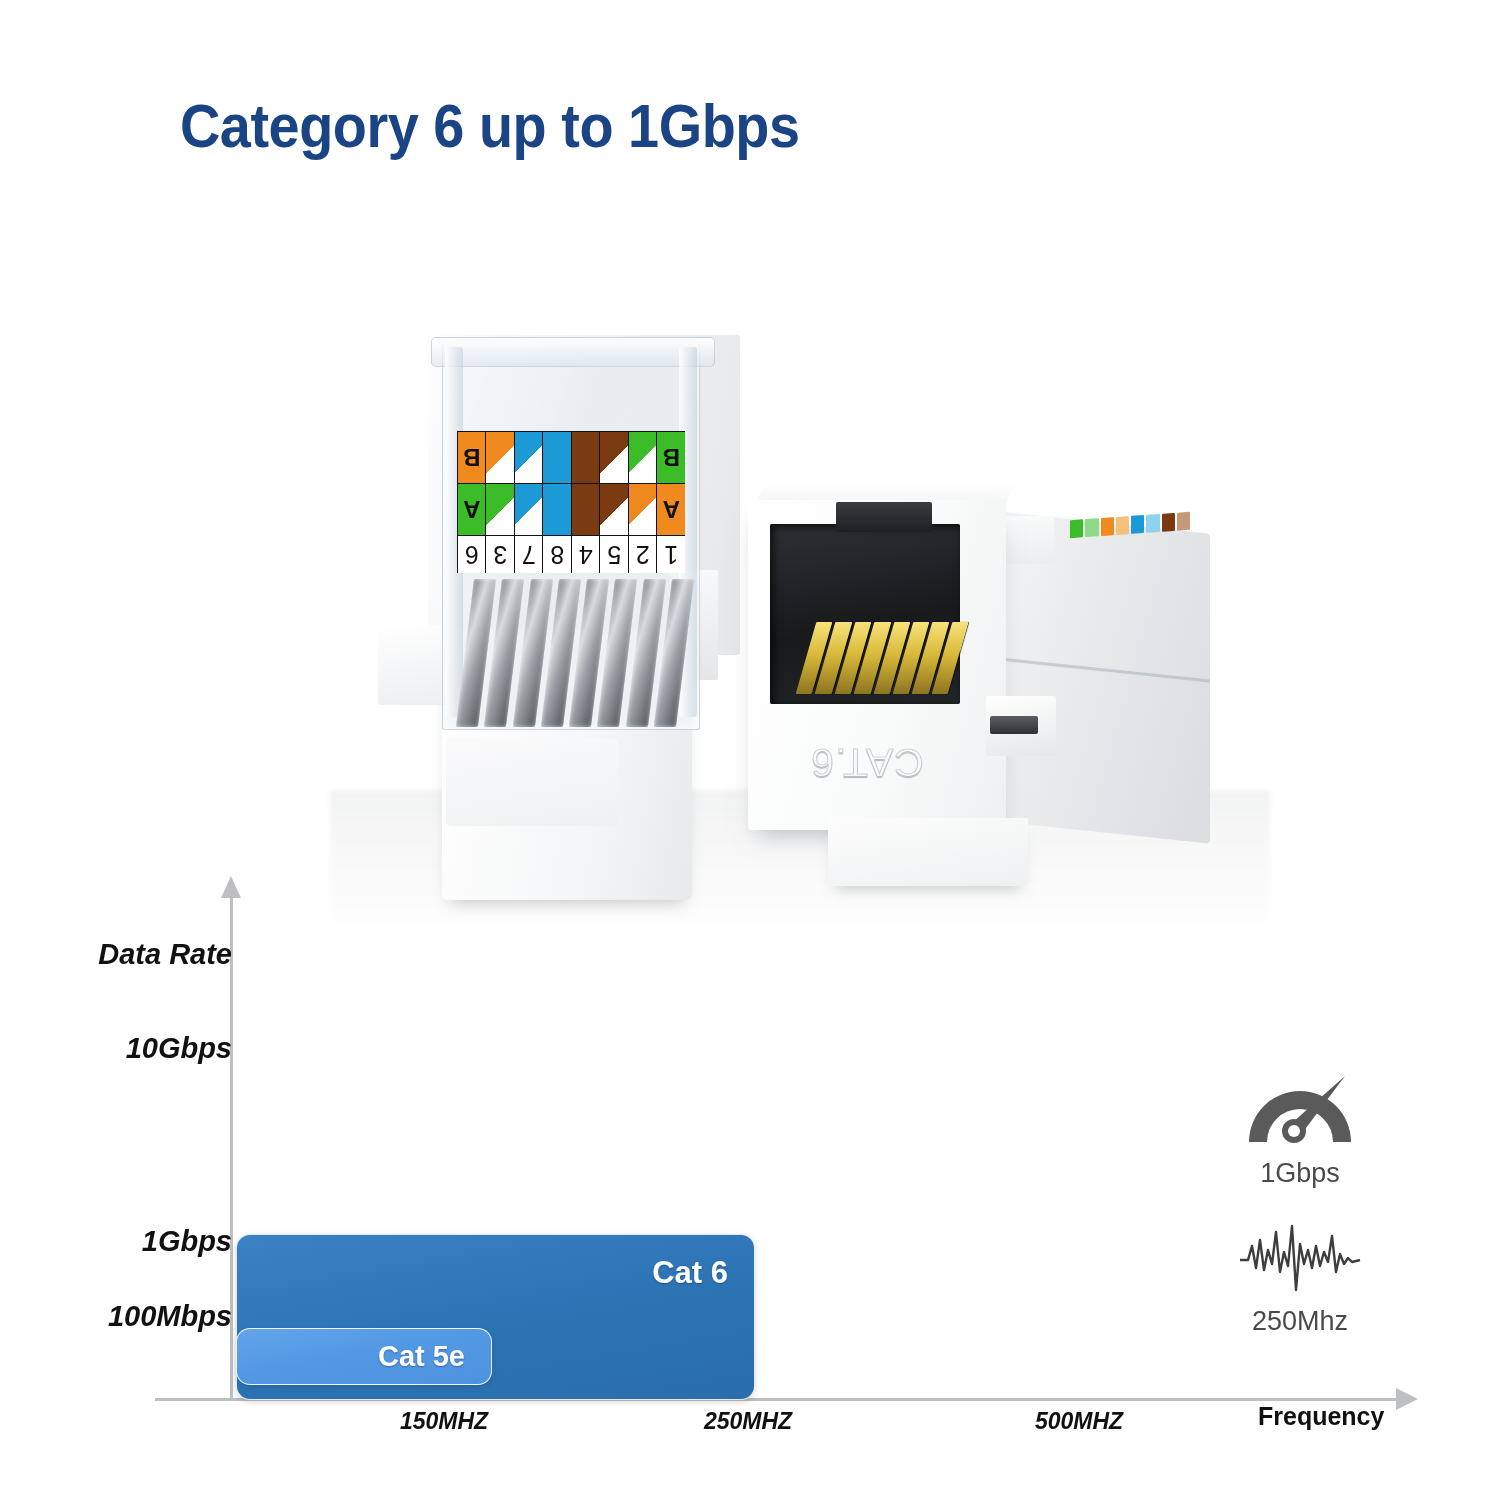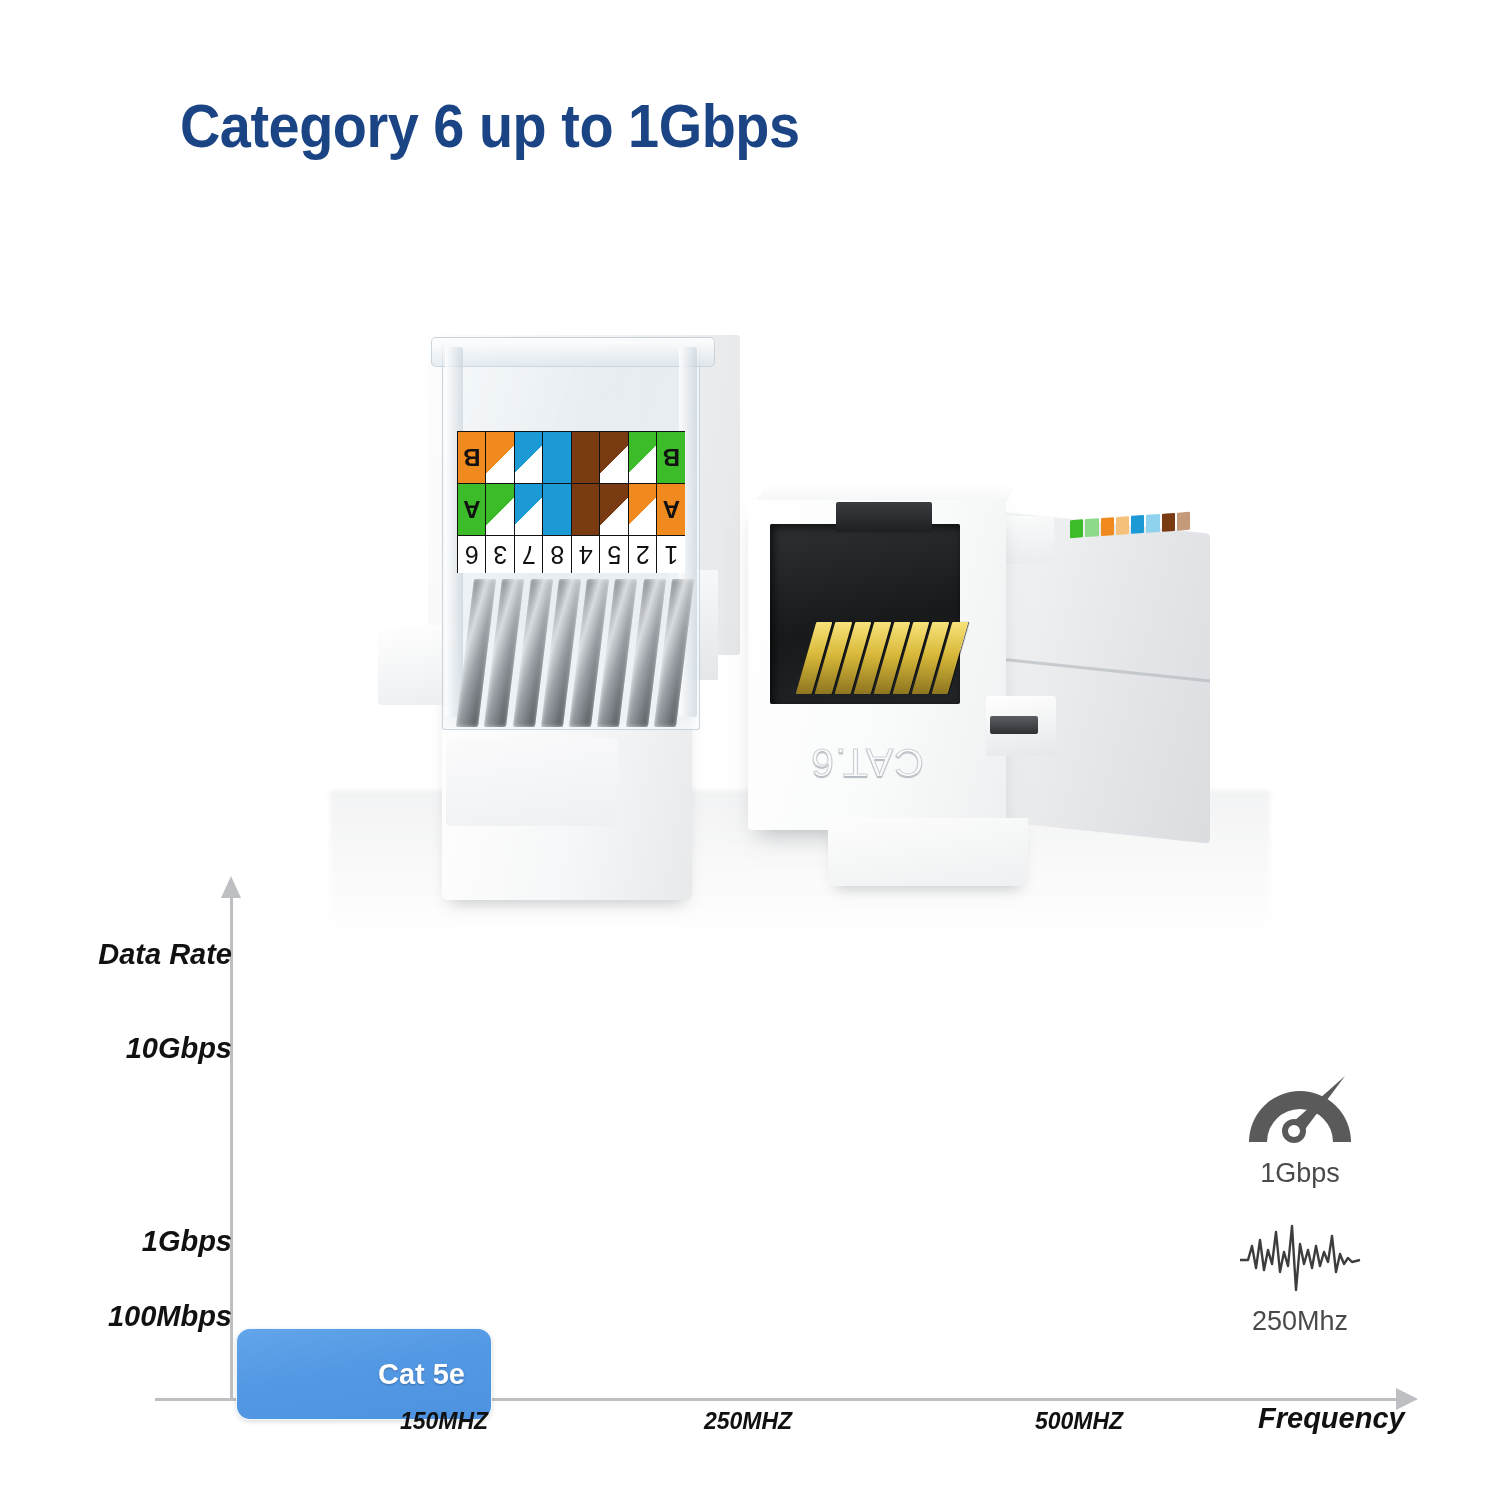--- a/index.html
+++ b/index.html
@@ -222,21 +222,21 @@
 
   .xlabel {
     position:absolute; top:528px;
     font-family:"Liberation Sans", sans-serif;
     font-weight:bold; font-style:italic; font-size:23px; color:#111;
     transform:translateX(-50%); white-space:nowrap;
   }
   .axisTitleX {
     position:absolute; left:1258px; top:522px;
     font-family:"Liberation Sans", sans-serif;
-    font-weight:bold; font-style:italic; font-size:29px; color:#111;
+    font-weight:bold; font-size:25px; color:#111;
     white-space:nowrap;
   }
 
   .bar {
     position:absolute; left:236px;
     border-radius:14px;
     display:flex; align-items:center; justify-content:flex-end;
     padding-right:26px;
     font-family:"Liberation Sans", sans-serif;
     font-weight:bold; color:#ffffff;
@@ -249,21 +249,21 @@
     box-shadow:0 2px 6px rgba(0,0,0,.18);
   }
   #bar-cat6 {
     top:354px; width:519px; height:166px; font-size:31px;
     background:linear-gradient(170deg,#3a82c3 0%,#2d75b6 45%,#2a6dab 100%);
     border:1px solid rgba(255,255,255,.85);
     align-items:flex-start; padding-top:20px;
     box-shadow:0 2px 6px rgba(0,0,0,.15);
   }
   #bar-cat5e {
-    top:448px; width:256px; height:92px; font-size:29px;
+    top:448px; width:256px; height:57px; font-size:29px;
     background:linear-gradient(170deg,#62a5ea 0%,#5398e3 45%,#4e93df 100%);
     border:1px solid rgba(255,255,255,.9);
     padding-top:0;
     box-shadow:0 2px 5px rgba(0,0,0,.13);
   }
 
   
   .sideIcon { position:absolute; text-align:center; width:220px; }
   #icon-speed { left:1190px; top:190px; }
   #icon-wave  { left:1190px; top:340px; }
@@ -377,20 +377,23 @@
     <div class="axisY"></div>
     <div class="axisYhead"></div>
     <div class="axisX"></div>
     <div class="axisXhead"></div>
 
     <div class="ylabel axisTitleY">Data Rate</div>
     <div class="ylabel yt10g">10Gbps</div>
     <div class="ylabel yt1g">1Gbps</div>
     <div class="ylabel yt100m">100Mbps</div>
 
+    <div class="bar" id="bar-cat6">
+      <span>Cat 6</span>
+    </div>
     <div class="bar" id="bar-cat5e">
       <span>Cat 5e</span>
     </div>
 
     <div class="xlabel" style="left:444px">150MHZ</div>
     <div class="xlabel" style="left:748px">250MHZ</div>
     <div class="xlabel" style="left:1079px">500MHZ</div>
     <div class="axisTitleX">Frequency</div>
 
     <div class="sideIcon" id="icon-speed">

